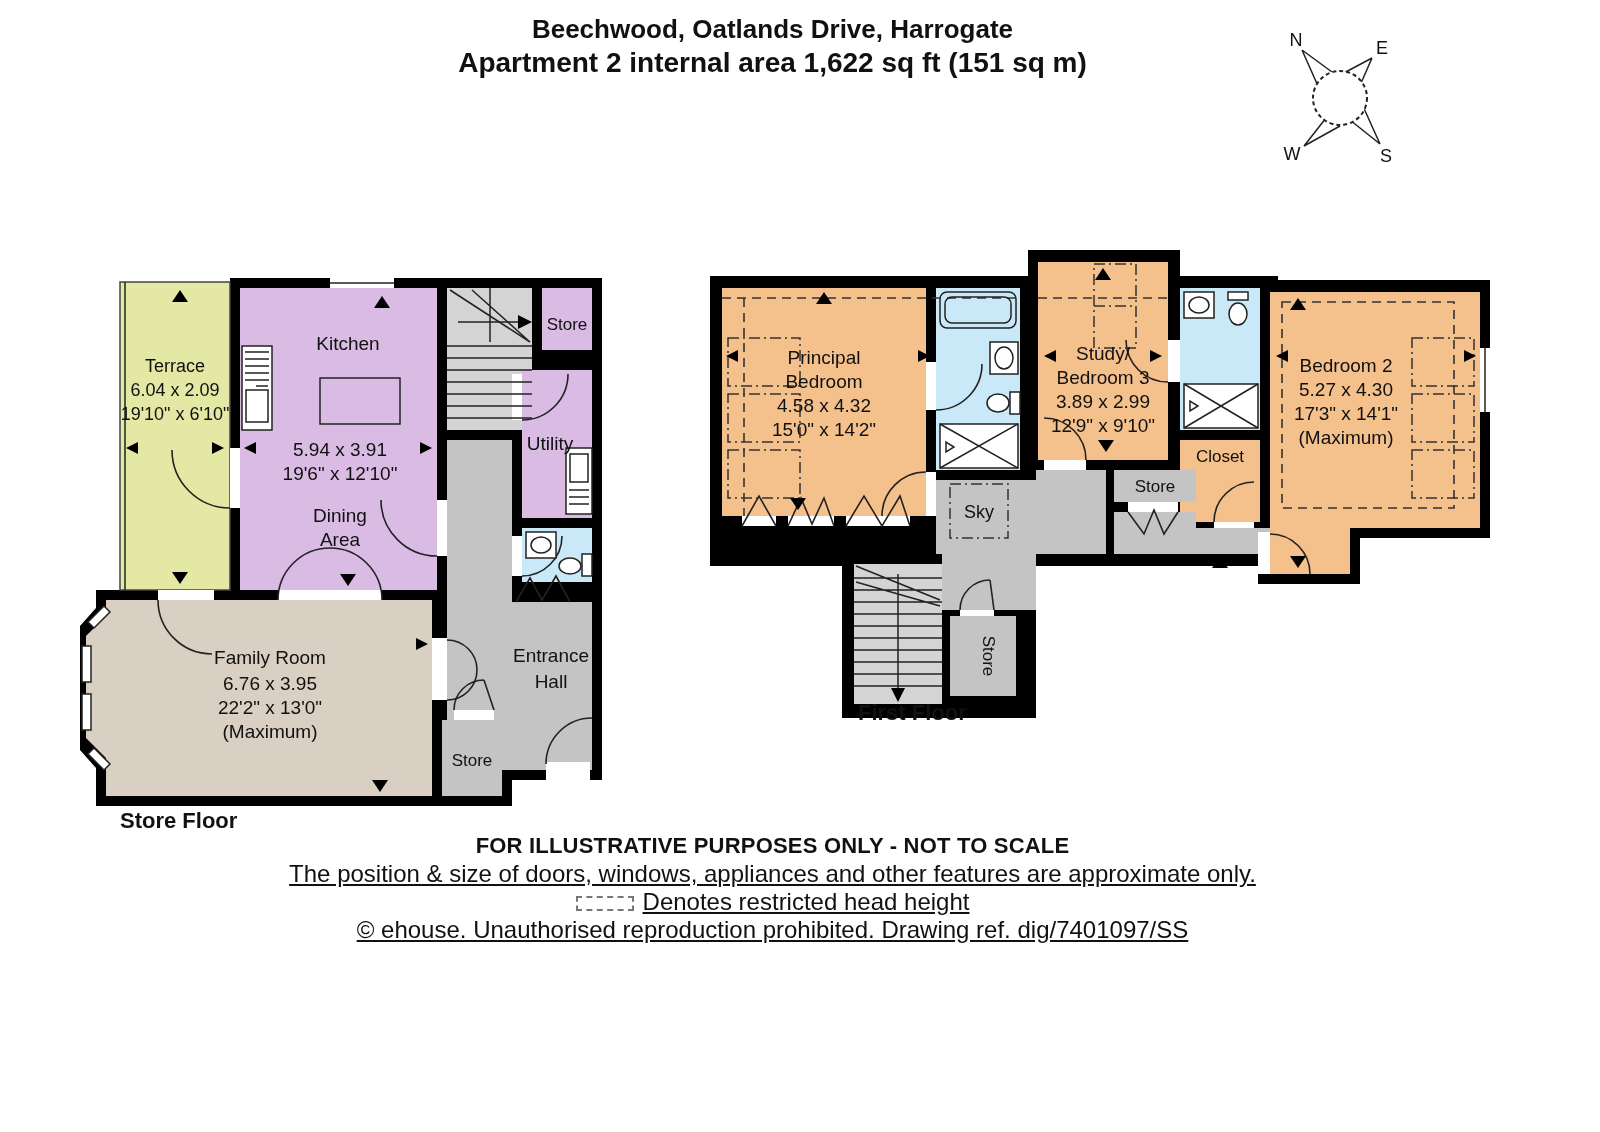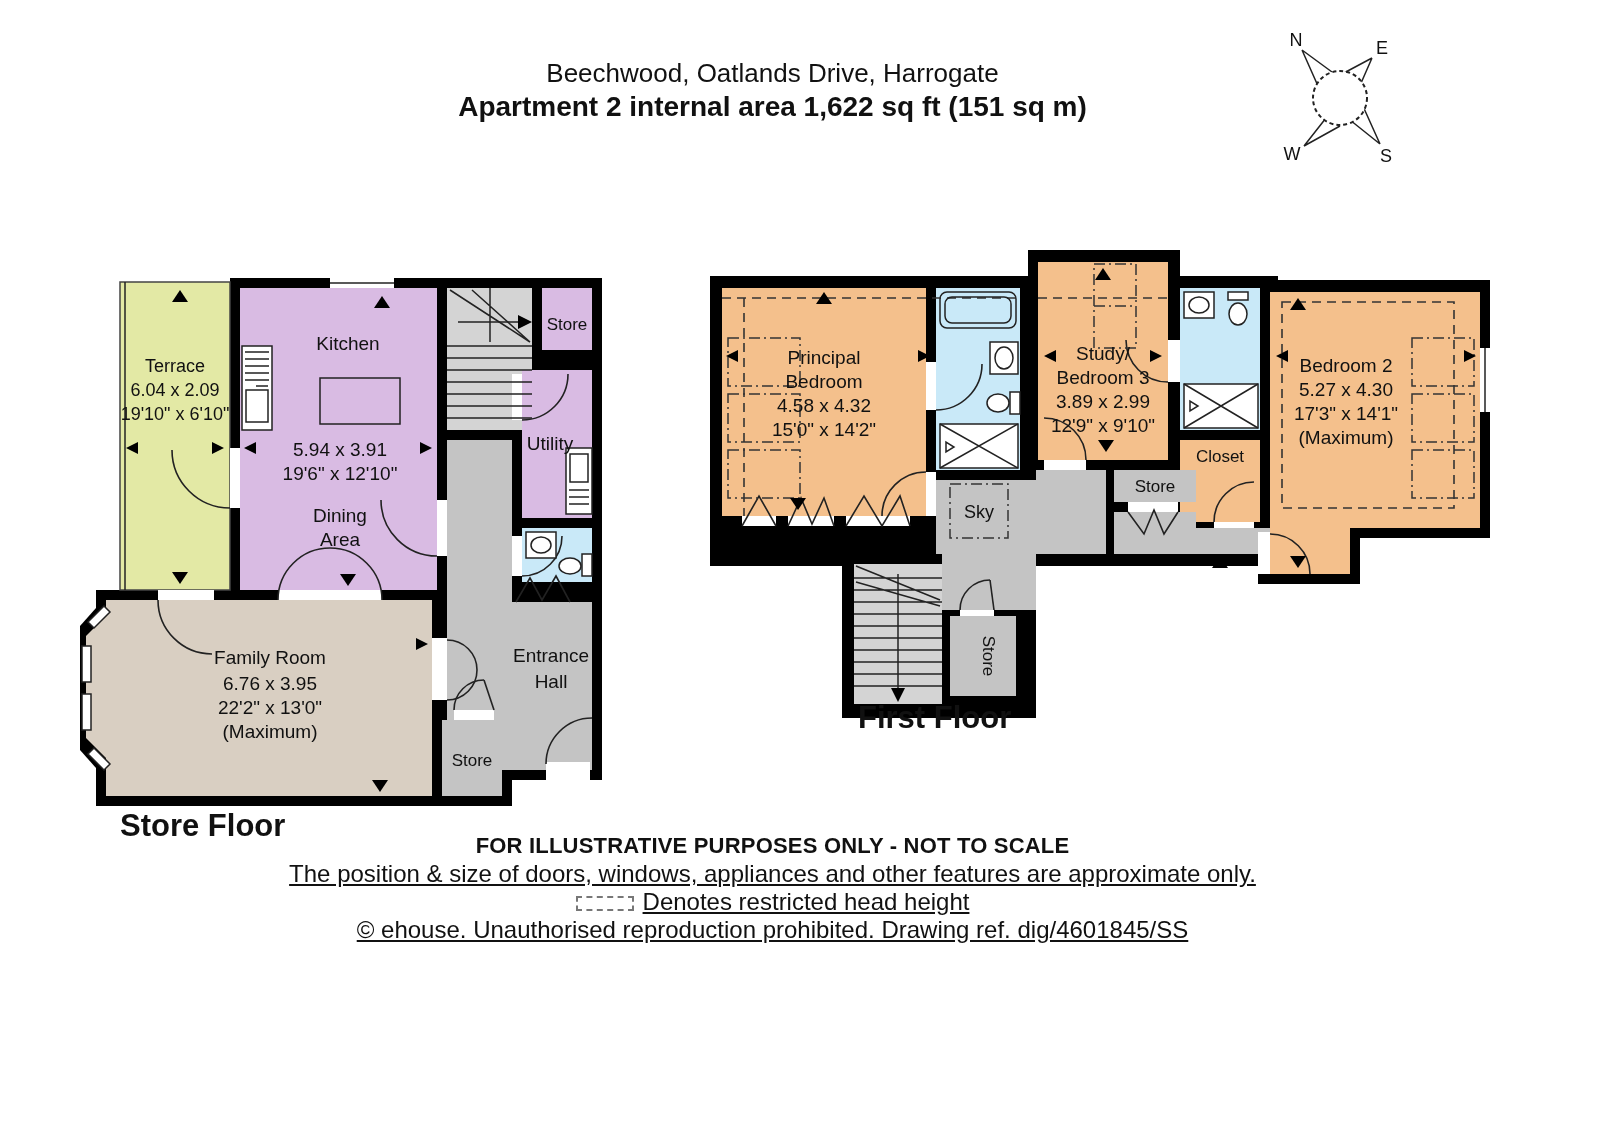--- a/index.html
+++ b/index.html
@@ -1,21 +1,21 @@
 <!DOCTYPE html>
 <html style="--c-wall: #000000; --c-terrace: #e3e9a5; --c-kitchen: #d9bbe3; --c-family: #d9cfc2; --c-hall: #c4c4c4; --c-stairs: #d4d4d4; --c-bedroom: #f4c08c; --c-bath: #c9e9f8;"><head>
 <meta charset="utf-8">
 <style>
   html,body{margin:0;padding:0;background:#fff;}
   .canvas{position:relative;width:1600px;height:1132px;background:#fff;overflow:hidden;
           font-family:"Liberation Sans",sans-serif;color:#111;}
   .titleblock{position:absolute;left:0;top:12px;width:1545px;text-align:center;line-height:34px;}
-  .titleblock .t1{font-size:26px;font-weight:normal;margin-top:44px;}
+  .titleblock .t1{font-size:26px;font-weight:bold;}
   .titleblock .t2{font-size:28px;font-weight:bold;}
-  .floorlabel{position:absolute;font-size:31px;font-weight:bold;text-align:right;}
+  .floorlabel{position:absolute;font-size:22px;font-weight:bold;text-align:right;}
   .footer{position:absolute;left:0;top:832px;width:1545px;text-align:center;line-height:28px;}
   .footer .f1{font-size:22px;font-weight:bold;letter-spacing:.2px;}
   .footer .f2,.footer .f3,.footer .f4{font-size:24px;text-decoration:underline;}
   .key-dash{display:inline-block;width:54px;height:11px;border:2px dashed #777;
             margin-right:9px;vertical-align:-1px;}
   
   .wall{fill:var(--c-wall);}
   .f-terrace{fill:var(--c-terrace);}
   .f-kit{fill:var(--c-kitchen);}
   .f-family{fill:var(--c-family);}
@@ -308,16 +308,16 @@
     <text class="t t17" x="457" y="248">Store</text>
     <text class="t" x="281" y="274">Sky</text>
     <text class="t t17" transform="rotate(90 285 412)" x="285" y="412">Store</text>
   </svg>
   <div class="floorlabel" style="left:858px;top:700px;">First Floor</div>
 
   <div class="footer">
     <div class="f1">FOR ILLUSTRATIVE PURPOSES ONLY - NOT TO SCALE</div>
     <div class="f2">The position &amp; size of doors, windows, appliances and other features are approximate only.</div>
     <div class="f3"><span class="key-dash"></span><span>Denotes restricted head height</span></div>
-    <div class="f4">© ehouse. Unauthorised reproduction prohibited. Drawing ref. dig/4601845/SS</div>
+    <div class="f4">© ehouse. Unauthorised reproduction prohibited. Drawing ref. dig/7401097/SS</div>
   </div>
 
 </div>
 
 </body></html>

